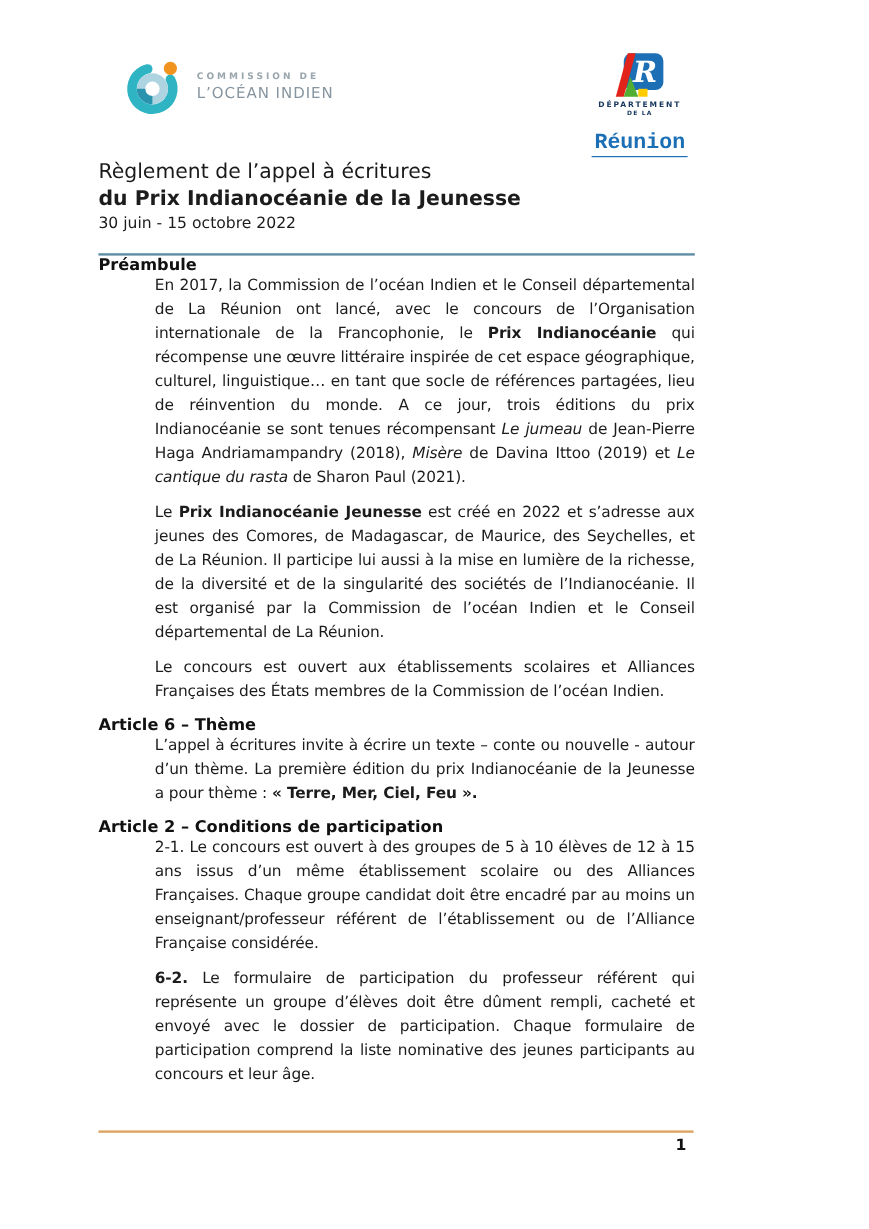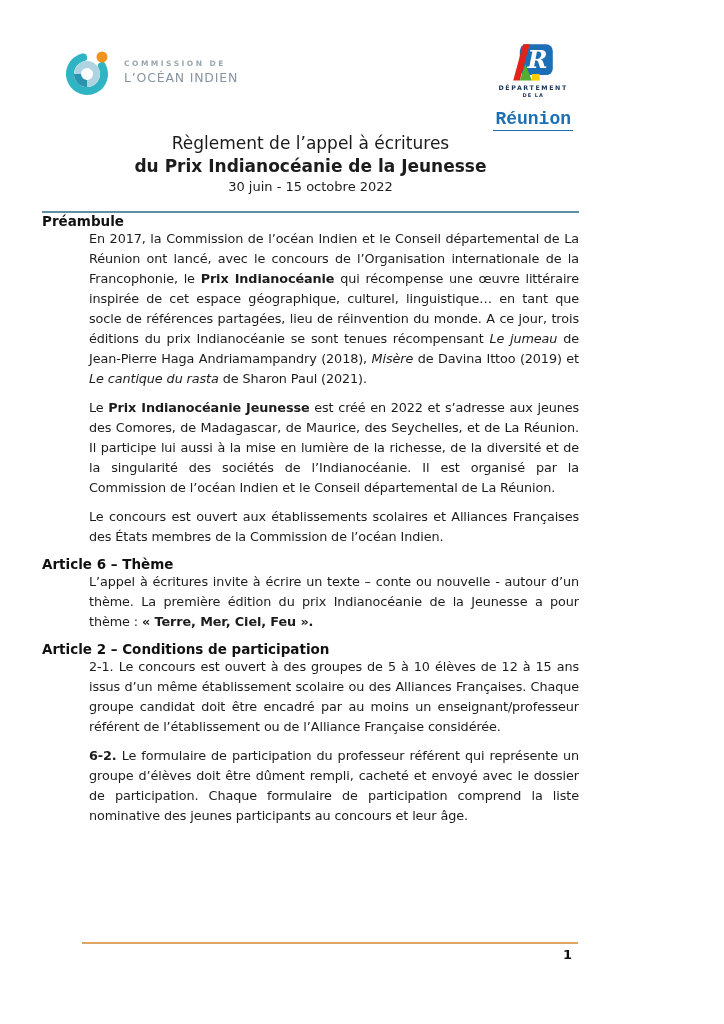--- a/index.html
+++ b/index.html
@@ -4,36 +4,36 @@
 <style>
   html,body{margin:0;padding:0;background:#fff;}
   .page{
     position:relative;
     width:648px;height:1024px;
     background:#ffffff;
     font-family:"DejaVu Sans","Liberation Sans",sans-serif;
     color:#1c1c1c;
     overflow:hidden;
     box-sizing:border-box;
-    padding:46px 69px 0 42px;
+    padding:46px 69px 0 82px;
   }
   
   .logo-row{display:flex;justify-content:space-between;align-items:flex-start;height:64px;}
   .coi-logo{display:flex;align-items:center;margin-left:20px;}
   .coi-mark{width:52px;height:52px;flex:0 0 auto;}
   .coi-text{margin-left:10px;line-height:1.25;}
   .coi-top{font-size:7.5px;letter-spacing:2.5px;color:#9aa6ad;font-weight:600;}
   .coi-bottom{font-size:12.5px;letter-spacing:0.8px;color:#8695a0;margin-top:2px;}
   .reunion-logo{display:flex;flex-direction:column;align-items:center;margin-right:6px;margin-top:-2px;}
   .reunion-mark{width:44px;height:38px;}
   .reunion-dept{font-size:6.3px;letter-spacing:1.6px;color:#16365c;font-weight:700;margin-top:2px;}
   .reunion-dela{font-size:5px;letter-spacing:1px;color:#16365c;font-weight:700;margin-top:1px;}
   .reunion-name{font-family:Liberation Mono, monospace;font-size:18px;font-weight:700;color:#1c6fb5;line-height:1;margin-top:12px;border-bottom:1.5px solid #1c6fb5;padding:0 2px 2px 2px;}
   
-  .title-block{text-align:center;margin-top:22px;}
+  .title-block{text-align:left;margin-top:22px;}
   .title-l1{font-size:17px;color:#1a1a1a;line-height:1.35;}
   .title-l2{font-size:17px;font-weight:700;line-height:1.35;}
   .title-l3{font-size:13px;line-height:1.4;}
   .rule-top{border:none;border-top:2px solid #5f8ea5;margin:15px 0 0 0;}
   
   h2.doc-h{font-size:13.5px;font-weight:700;margin:0;color:#111;}
   .h-preambule{margin-top:25px;}
   .h-art1{margin-top:26px;}
   .h-art2{margin-top:30px;}
   p.doc-p{

